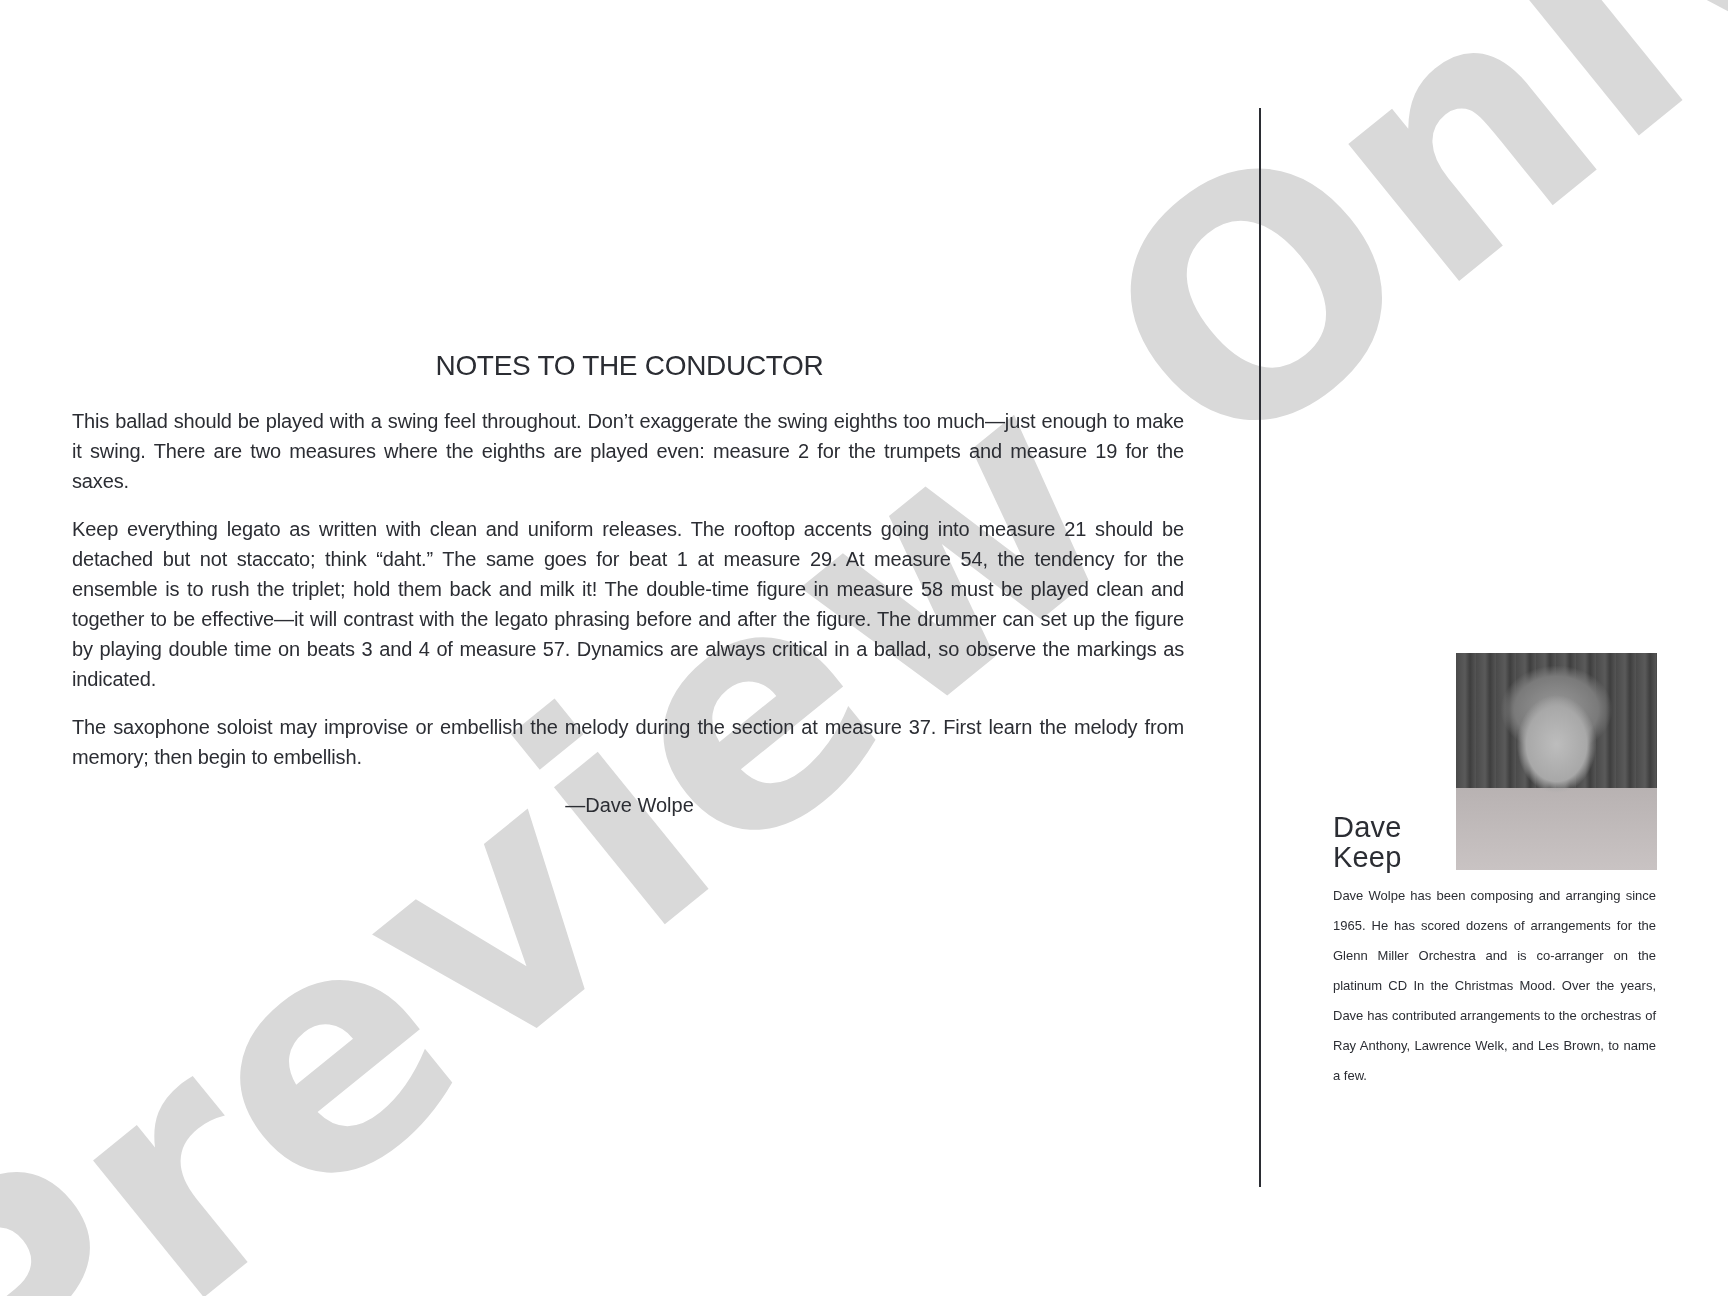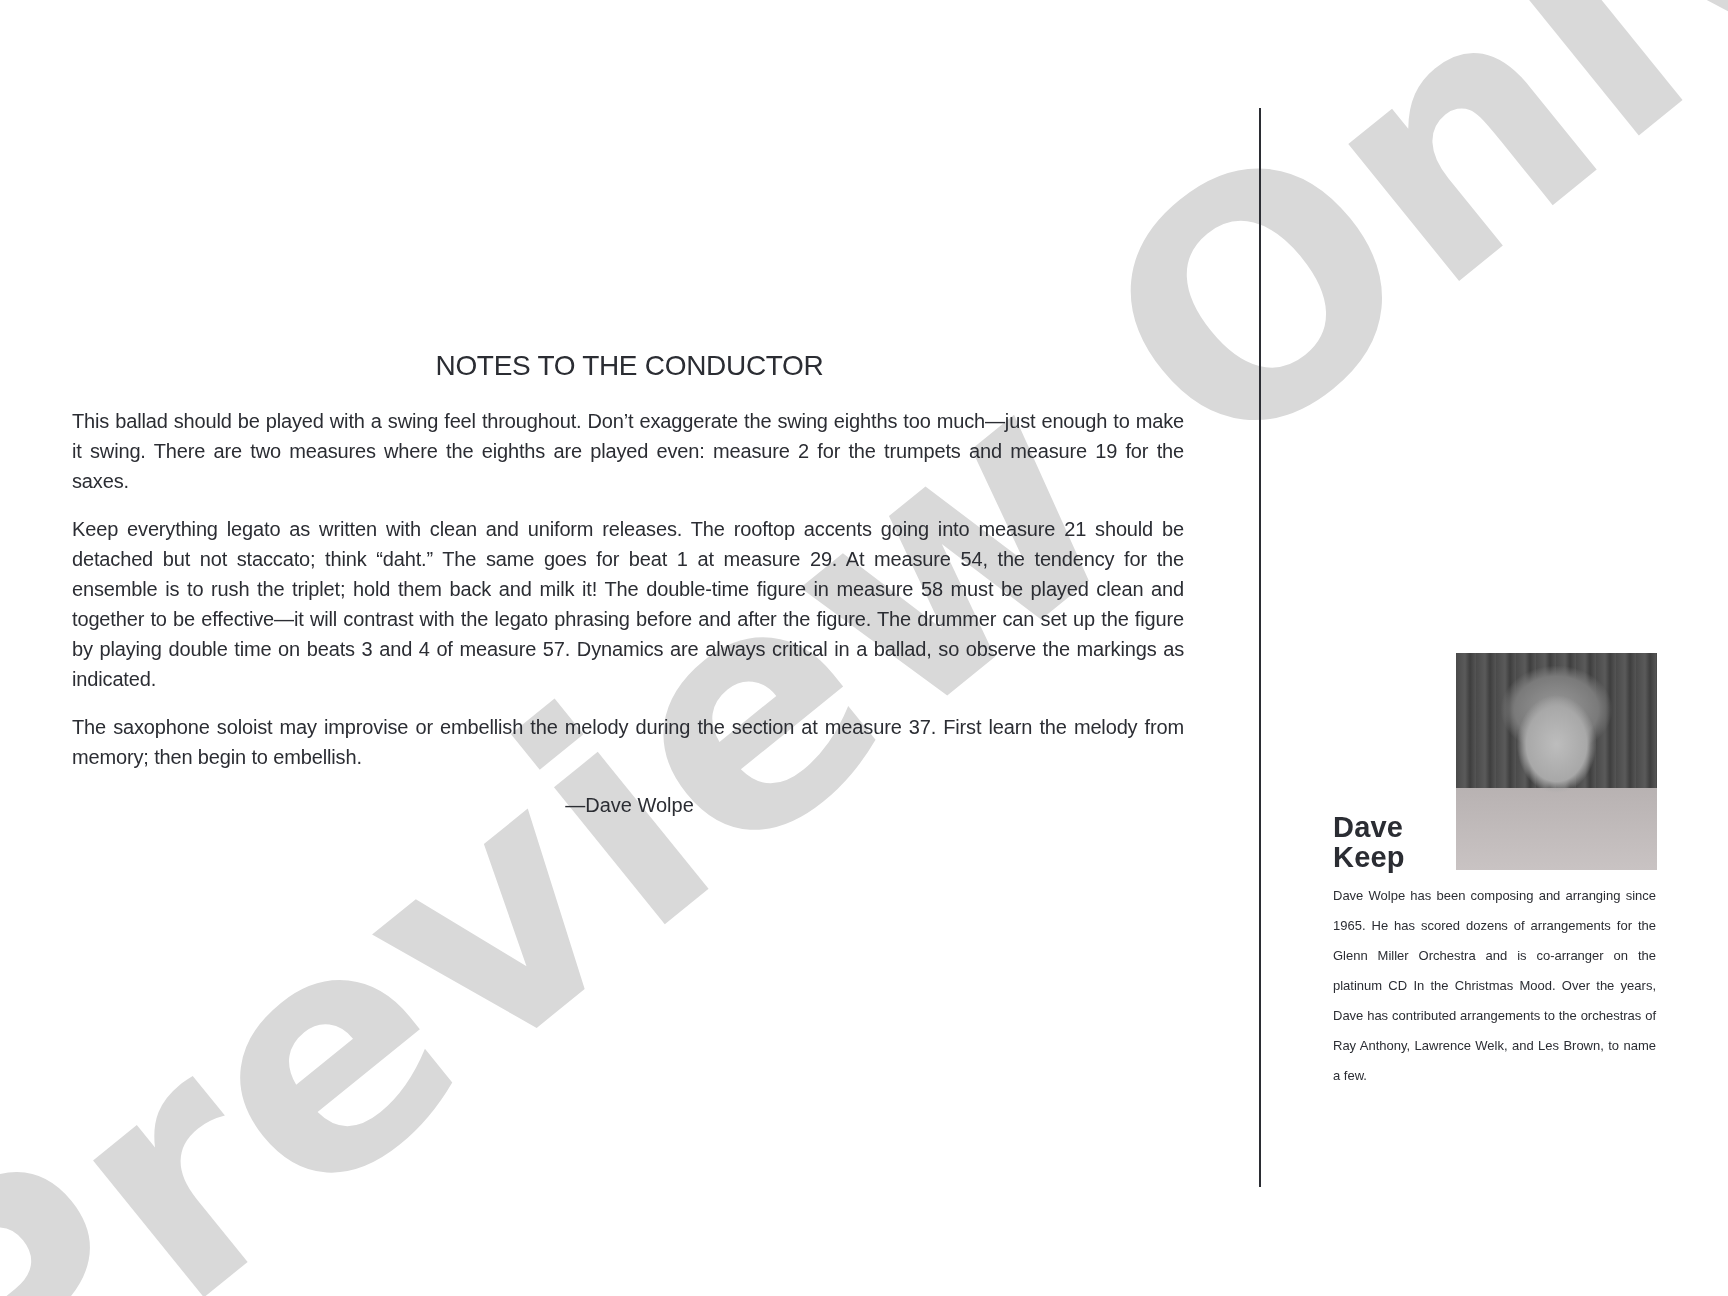--- a/index.html
+++ b/index.html
@@ -46,21 +46,21 @@
     position: absolute; left: 1456px; top: 653px; width: 201px; height: 217px;
     background:
       radial-gradient(ellipse 55px 68px at 50% 42%, #bdbdbd 0%, #a8a8a8 55%, transparent 72%),
       radial-gradient(ellipse 70px 55px at 50% 26%, #9a9a9a 0%, #7a7a7a 60%, transparent 80%),
       linear-gradient(to bottom, transparent 62%, #b8b2b2 62%, #c9c3c3 100%),
       repeating-linear-gradient(90deg, #4a4a4a 0px, #5a5a5a 9px, #3e3e3e 14px, #555 20px);
     z-index: 1;
   }
   .name {
     position: absolute; left: 1333px; top: 812px; width: 120px;
-    font-weight: bold; font-size: 29px; line-height: 30px; letter-spacing: 0.2px;
+    font-weight: normal; font-size: 29px; line-height: 30px; letter-spacing: 0.2px;
     z-index: 1;
   }
   .bio-text {
     position: absolute; left: 1333px; top: 868px; width: 323px;
     font-size: 13px; line-height: 30px; text-align: justify; z-index: 1;
   }
 </style>
 </head>
 <body>
 

